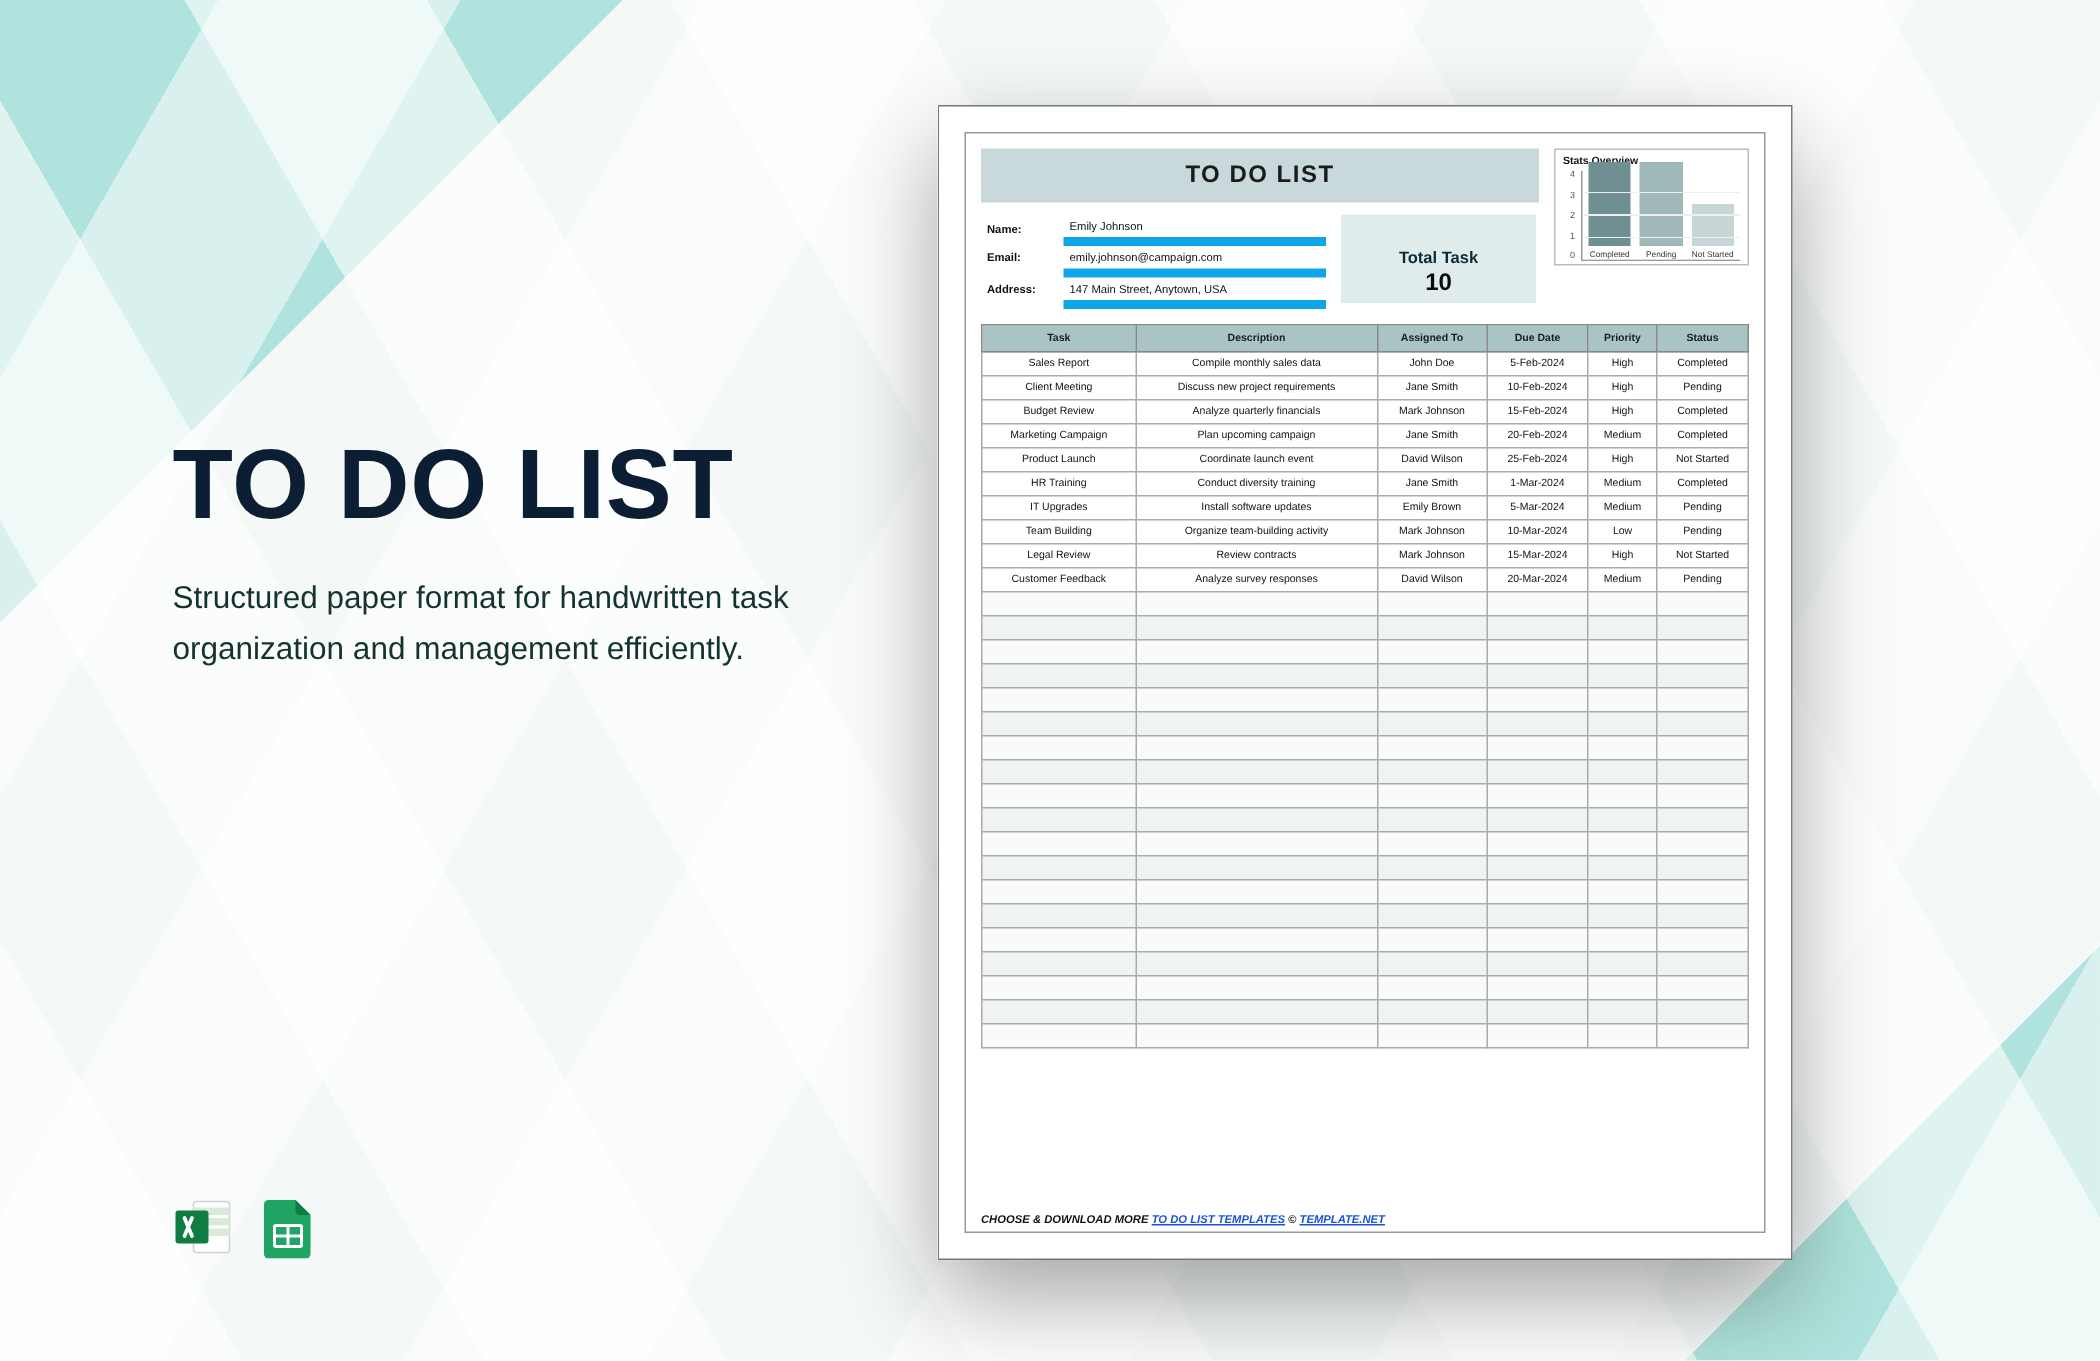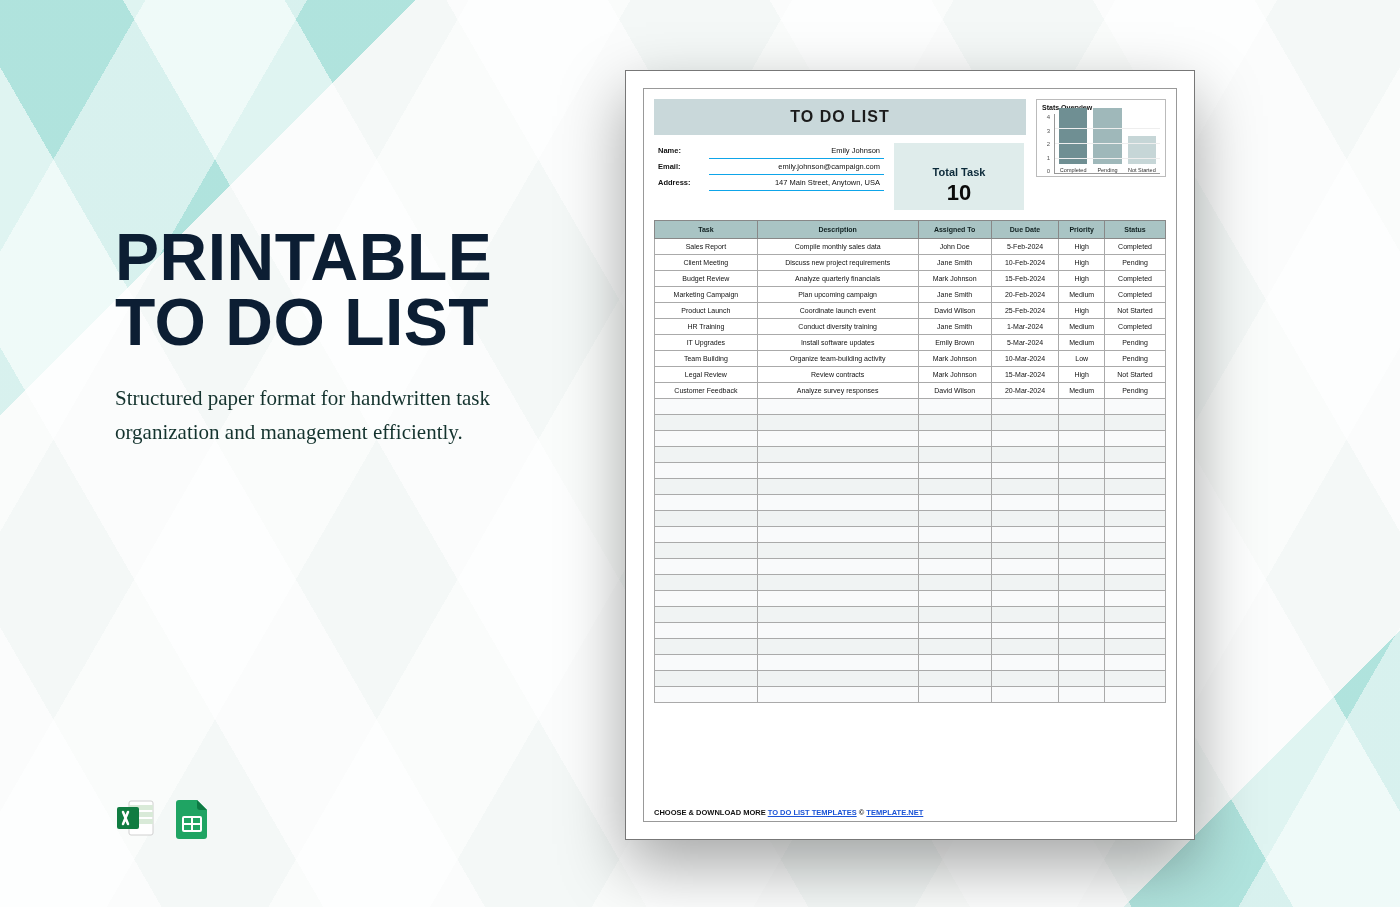--- a/index.html
+++ b/index.html
@@ -39,21 +39,21 @@
     line-height: 0.98;
     letter-spacing: 0.5px;
     color: #0c1e33;
     text-transform: uppercase;
   }
   .left-panel p {
     margin-top: 28px;
     font-size: 21px;
     line-height: 1.6;
     color: #14332e;
-    font-family: Liberation Serif, serif;
+    font-family: Liberation Sans, sans-serif;
   }
   .icons {
     position: absolute;
     left: 115px;
     bottom: 68px;
     display: flex;
     gap: 14px;
   }
   .file-icon {
     width: 42px; height: 42px;
@@ -96,31 +96,31 @@
     color: #1b1b1b;
     margin-bottom: 8px;
   }
   .info-row {
     display: flex; align-items: stretch; gap: 10px;
   }
   .user-info { flex: 0 0 230px; }
   .user-info table { width: 100%; border-collapse: collapse; }
   .user-info td { padding: 3px 4px; vertical-align: middle; margin-top: 48px; }
   .user-info td.lbl { width: 55px; font-weight: bold; }
-  .user-info td.val { text-align: right; border-bottom: 1px solid #0ea5e9; }
+  .user-info td.val { text-align: left; border-bottom: 6px solid #0ea5e9; }
 
   .total-task {
     flex: 0 0 130px;
     background: #dfeceb;
     text-align: center;
     padding: 23px 4px 4px;
     align-self: flex-start;
   }
   .total-task .lbl { font-weight: bold; font-size: 11px; color: #0c2a3a; }
-  .total-task .num { font-weight: 900; font-size: 22px; color: #0b0b0b; margin-top: 2px; }
+  .total-task .num { font-weight: 900; font-size: 16px; color: #0b0b0b; margin-top: 2px; }
 
   .stats-box {
     width: 130px;
     border: 1px solid #bbb;
     padding: 4px 5px 2px;
     font-size: 6.5px;
   }
   .stats-box .ttl { font-weight: bold; margin-bottom: 3px; font-size: 7px; }
   .bar-plot {
     height: 60px;
@@ -176,32 +176,33 @@
   }
   .data-table tr.empty td { background: #f9fafb; }
   .data-table tr.empty:nth-child(even) td { background: #f0f3f3; }
 
   .footer-line {
     margin-top: auto;
     padding-top: 6px;
     font-size: 7.5px;
     font-weight: bold;
     color: #111;
+    font-style: italic;
   }
   .footer-line a { color: #1a53d6; text-decoration: underline; }
 </style>
 </head>
 <body>
 
 <div class="bg"></div>
 <div class="poly-overlay"></div>
 
 <div class="left-panel">
   <h1>
-    <span>PRINTABLE</span><br>
+    <br>
     <span>TO DO LIST</span><br>
   </h1>
   <p>Structured paper format for handwritten task organization and management efficiently.</p>
 </div>
 
 <div class="icons">
   <div class="file-icon">
     <svg width="42" height="42" viewBox="0 0 42 42">
       <rect x="14" y="4" width="24" height="34" rx="2" fill="#fff" stroke="#d0d0d0"></rect>
       <rect x="14" y="8" width="24" height="5" fill="#d9ead8"></rect>

